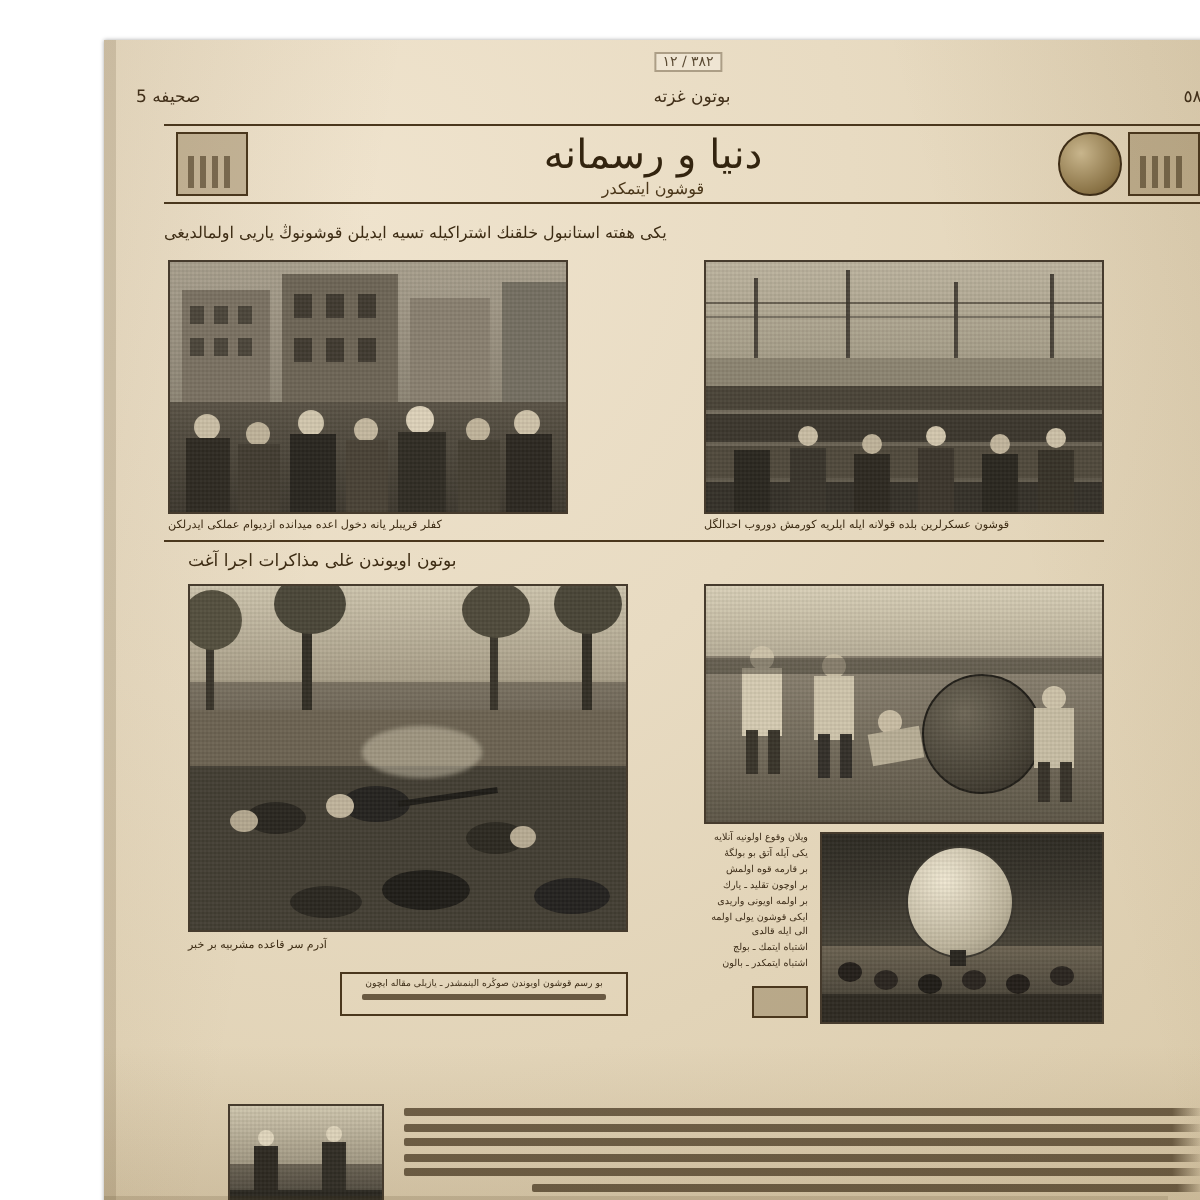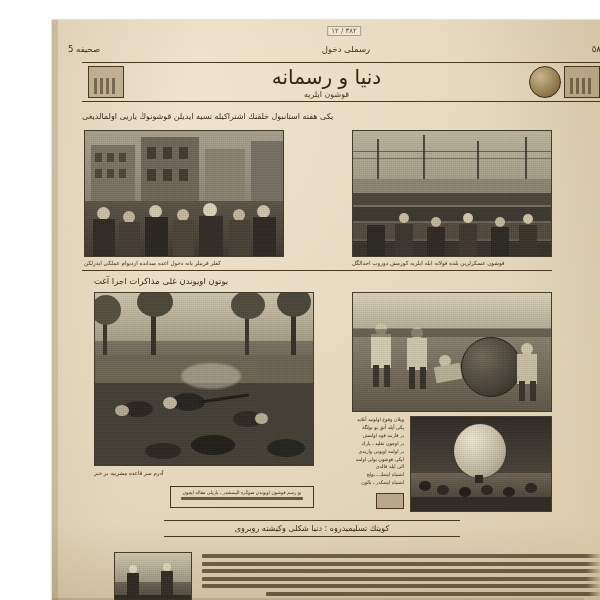--- a/index.html
+++ b/index.html
@@ -225,36 +225,36 @@
 </head>
 <body>
 
 <div id="page">
   <div class="paper">
 
     <div class="page-stamp">٣٨٢ / ١٢</div>
 
     <div class="top-line">
       <span class="ott">نمره ٥٨</span>
-      <span class="ott">رسملی دخول</span>
+      <span class="ott">بوتون غزته</span>
       <span class="ott">صحیفه 5</span>
     </div>
 
     <div class="masthead">
       <div class="mast-side">
         <div class="mast-badge">
           <div class="col" style="left:5px"></div>
           <div class="col" style="left:11px"></div>
           <div class="col" style="left:17px"></div>
           <div class="col" style="left:23px"></div>
         </div>
       </div>
       <div class="mast-center">
         <div class="mast-title ott">دنیا و رسمانه</div>
-        <div class="mast-sub ott">قوشون ایلریه</div>
+        <div class="mast-sub ott">قوشون ایتمكدر</div>
       </div>
       <div class="mast-side">
         <div class="mast-globe"></div>
         <div class="mast-badge">
           <div class="col" style="left:5px"></div>
           <div class="col" style="left:11px"></div>
           <div class="col" style="left:17px"></div>
           <div class="col" style="left:23px"></div>
         </div>
       </div>
@@ -419,23 +419,20 @@
       <div class="ott" style="font-size:4.8px; line-height:1.65;">بر اوچون تقلید ـ یارك</div>
       <div class="ott" style="font-size:4.8px; line-height:1.65;">بر اولمه اویونی واریدی</div>
       <div class="ott" style="font-size:4.8px; line-height:1.65;">ایكی قوشون یولی اولمه</div>
       <div class="ott" style="font-size:4.8px; line-height:1.65;">الی ایله قالدی</div>
       <div class="ott" style="font-size:4.8px; line-height:1.65;">اشتباه ایتمك ـ بولج</div>
       <div class="ott" style="font-size:4.8px; line-height:1.65;">اشتباه ایتمكدر ـ بالون</div>
 
       <div style="margin-top:6px; width:26px; height:14px; border:1px solid #4a371d; background:rgba(110,88,52,0.35);"></div>
     </div>
 
-    <div class="banner" style="left:112px; top:500px; width:296px; height:15px; font-size:8px;">
-      <span class="ott">كویتك تسلیمیدروه : دنیا شكلی وكیشته روبروی</span>
-    </div>
 
 
     <div class="textblock" style="left:150px; right:34px; top:534px;">
       <div class="textline"></div>
       <div class="textline"></div>
       <div class="textline"></div>
       <div class="textline"></div>
       <div class="textline"></div>
       <div class="textline mid"></div>
       <div class="textline"></div>

